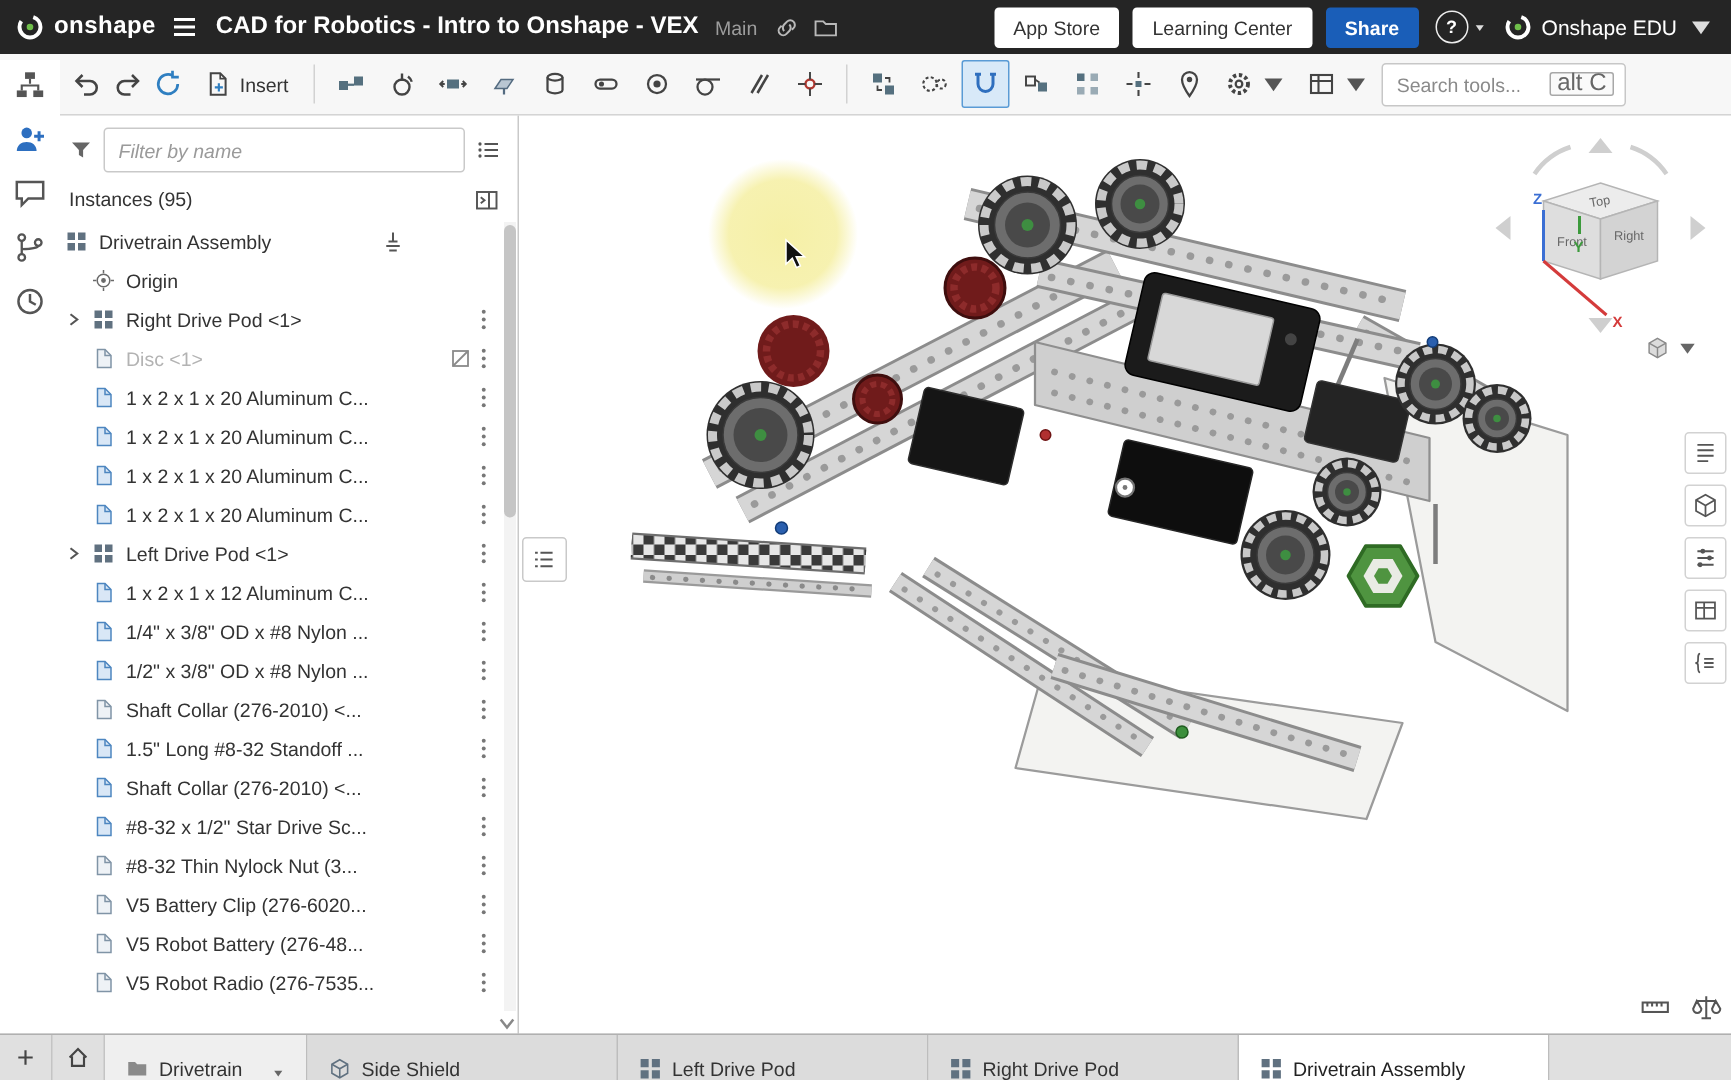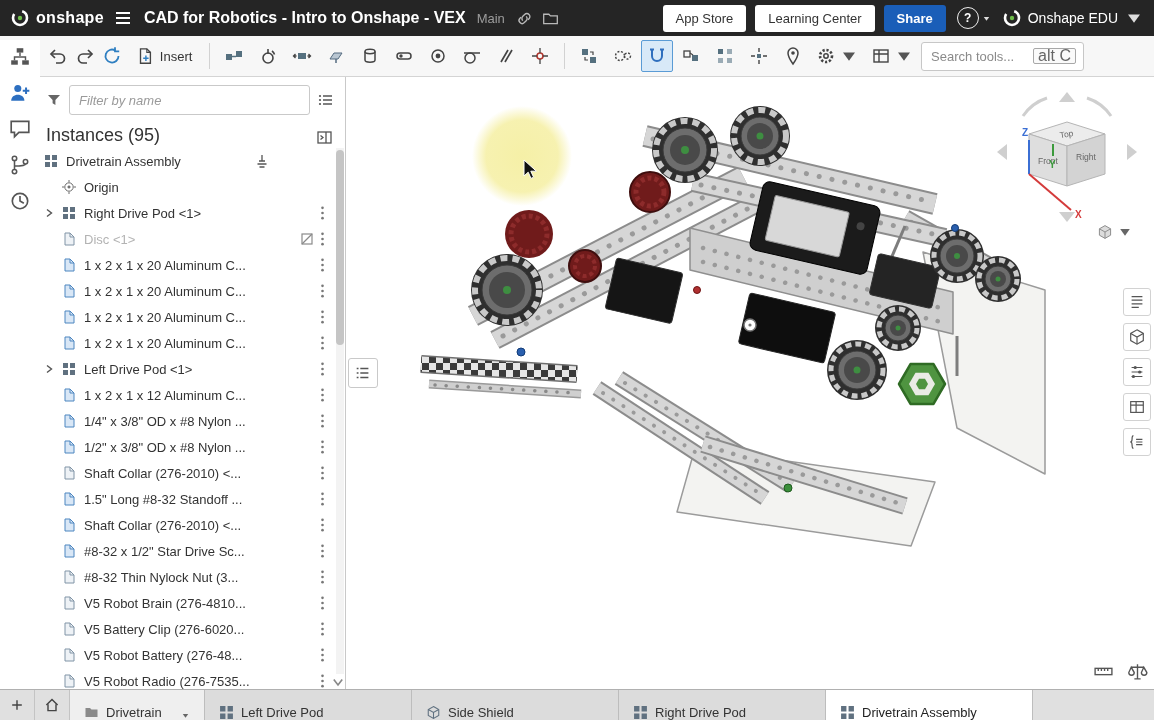--- a/index.html
+++ b/index.html
@@ -57,21 +57,21 @@
   .rail-btn .ic{width:22px;height:22px}
 
   
   .sidebar{position:absolute;top:76px;bottom:30px;left:0;width:345px;background:#fff;
            border-right:1px solid #c9c9c9;overflow:hidden;z-index:10}
   .filter-row{display:flex;align-items:center;gap:7px;padding:9px 12px 5px 46px}
   .filter-row .ic{width:16px;height:16px;cursor:pointer}
   .filter-input{flex:1;height:28px;border:1px solid #c9c9c9;border-radius:3px;padding:0 9px;
                 font-size:13px;font-family:inherit;color:#555;outline:none}
   .filter-input::placeholder{color:#9a9a9a;font-style:italic}
-  .instances-row{display:flex;align-items:flex-end;padding:5px 12px 5px 46px;font-size:18px;color:#333}
+  .instances-row{display:flex;align-items:flex-start;padding:5px 12px 5px 46px;font-size:13px;color:#333}
   .instances-row .ic{width:17px;height:17px;margin-left:auto;cursor:pointer}
   .tree{position:absolute;top:72px;left:0;right:12px;bottom:0;overflow:hidden}
   .row{display:flex;align-items:center;height:26px;font-size:13px;color:#333;padding-left:62px;cursor:default}
   .row.lv0{padding-left:44px}
   .row .ic{width:14px;height:14px;margin-right:8px}
   .row .ic[data-name="expand-icon"]{width:10px;height:10px;margin-left:-18px;margin-right:8px;cursor:pointer}
   .row .lbl{white-space:nowrap;overflow:hidden}
   .row .kebab{margin-left:auto;margin-right:8px;width:5px;height:14px;cursor:pointer}
   .row .right-ic{margin-left:auto;margin-right:6px}
   .row .right-ic[data-name="fixed-icon"]{margin-right:64px}
@@ -724,36 +724,20 @@
           </svg>
         </span>
       </div>
       <div class="row lv1" data-name="tree-row">
         <span class="ic" data-name="part-icon">
           <svg viewBox="0 0 14 14">
             <path d="M3 1h5l4 4v8H3z" fill="#eef2f6" stroke="#8094a6"></path>
             <path d="M8 1v4h4" fill="none" stroke="#8094a6"></path>
           </svg>
         </span>
-        <span class="lbl" data-name="instance-label">V5 Robot Brain (276-4810...</span>
-        <span class="kebab ic" data-name="item-context-menu-icon">
-          <svg viewBox="0 0 5 15">
-            <circle cx="2.5" cy="2" r="1.4" fill="#777"></circle>
-            <circle cx="2.5" cy="7.5" r="1.4" fill="#777"></circle>
-            <circle cx="2.5" cy="13" r="1.4" fill="#777"></circle>
-          </svg>
-        </span>
-      </div>
-      <div class="row lv1" data-name="tree-row">
-        <span class="ic" data-name="part-icon">
-          <svg viewBox="0 0 14 14">
-            <path d="M3 1h5l4 4v8H3z" fill="#eef2f6" stroke="#8094a6"></path>
-            <path d="M8 1v4h4" fill="none" stroke="#8094a6"></path>
-          </svg>
-        </span>
         <span class="lbl" data-name="instance-label">V5 Battery Clip (276-6020...</span>
         <span class="kebab ic" data-name="item-context-menu-icon">
           <svg viewBox="0 0 5 15">
             <circle cx="2.5" cy="2" r="1.4" fill="#777"></circle>
             <circle cx="2.5" cy="7.5" r="1.4" fill="#777"></circle>
             <circle cx="2.5" cy="13" r="1.4" fill="#777"></circle>
           </svg>
         </span>
       </div>
       <div class="row lv1" data-name="tree-row">
@@ -1110,37 +1094,37 @@
             <path d="M2 4h6l2 2h8v10H2z" fill="#8a8a8a"></path>
           </svg>
         </span>
         <span class="tlbl" data-name="tab-label">Drivetrain</span>
         <span class="ic tab-caret" data-name="caret-down-icon">
           <svg viewBox="0 0 10 10">
             <path d="M2 3.2h6L5 7.4z" fill="#666"></path>
           </svg>
         </span>
       </div>
-      <div class="tab doc" data-name="tab-left-drive-pod">
-        <span class="ic" data-name="assembly-icon">
-          <svg viewBox="0 0 14 14">
-            <path d="M1 1h5v5H1zM8 1h5v5H8zM1 8h5v5H1zM8 8h5v5H8z" fill="#607180"></path>
-          </svg>
-        </span>
-        <span class="tlbl" data-name="tab-label">Left Drive Pod</span>
-      </div>
       <div class="tab doc" data-name="tab-side-shield">
         <span class="ic" data-name="part-studio-icon">
           <svg viewBox="0 0 20 20" fill="none" stroke="#607180" stroke-width="1.4">
             <path d="M10 2l7 4v8l-7 4-7-4V6z"></path>
             <path d="M3 6l7 4 7-4M10 10v8"></path>
           </svg>
         </span>
         <span class="tlbl" data-name="tab-label">Side Shield</span>
       </div>
+      <div class="tab doc" data-name="tab-left-drive-pod">
+        <span class="ic" data-name="assembly-icon">
+          <svg viewBox="0 0 14 14">
+            <path d="M1 1h5v5H1zM8 1h5v5H8zM1 8h5v5H1zM8 8h5v5H8z" fill="#607180"></path>
+          </svg>
+        </span>
+        <span class="tlbl" data-name="tab-label">Left Drive Pod</span>
+      </div>
       <div class="tab doc" data-name="tab-right-drive-pod">
         <span class="ic" data-name="assembly-icon">
           <svg viewBox="0 0 14 14">
             <path d="M1 1h5v5H1zM8 1h5v5H8zM1 8h5v5H1zM8 8h5v5H8z" fill="#607180"></path>
           </svg>
         </span>
         <span class="tlbl" data-name="tab-label">Right Drive Pod</span>
       </div>
       <div class="tab doc active" data-name="tab-drivetrain-assembly">
         <span class="ic" data-name="assembly-icon">

